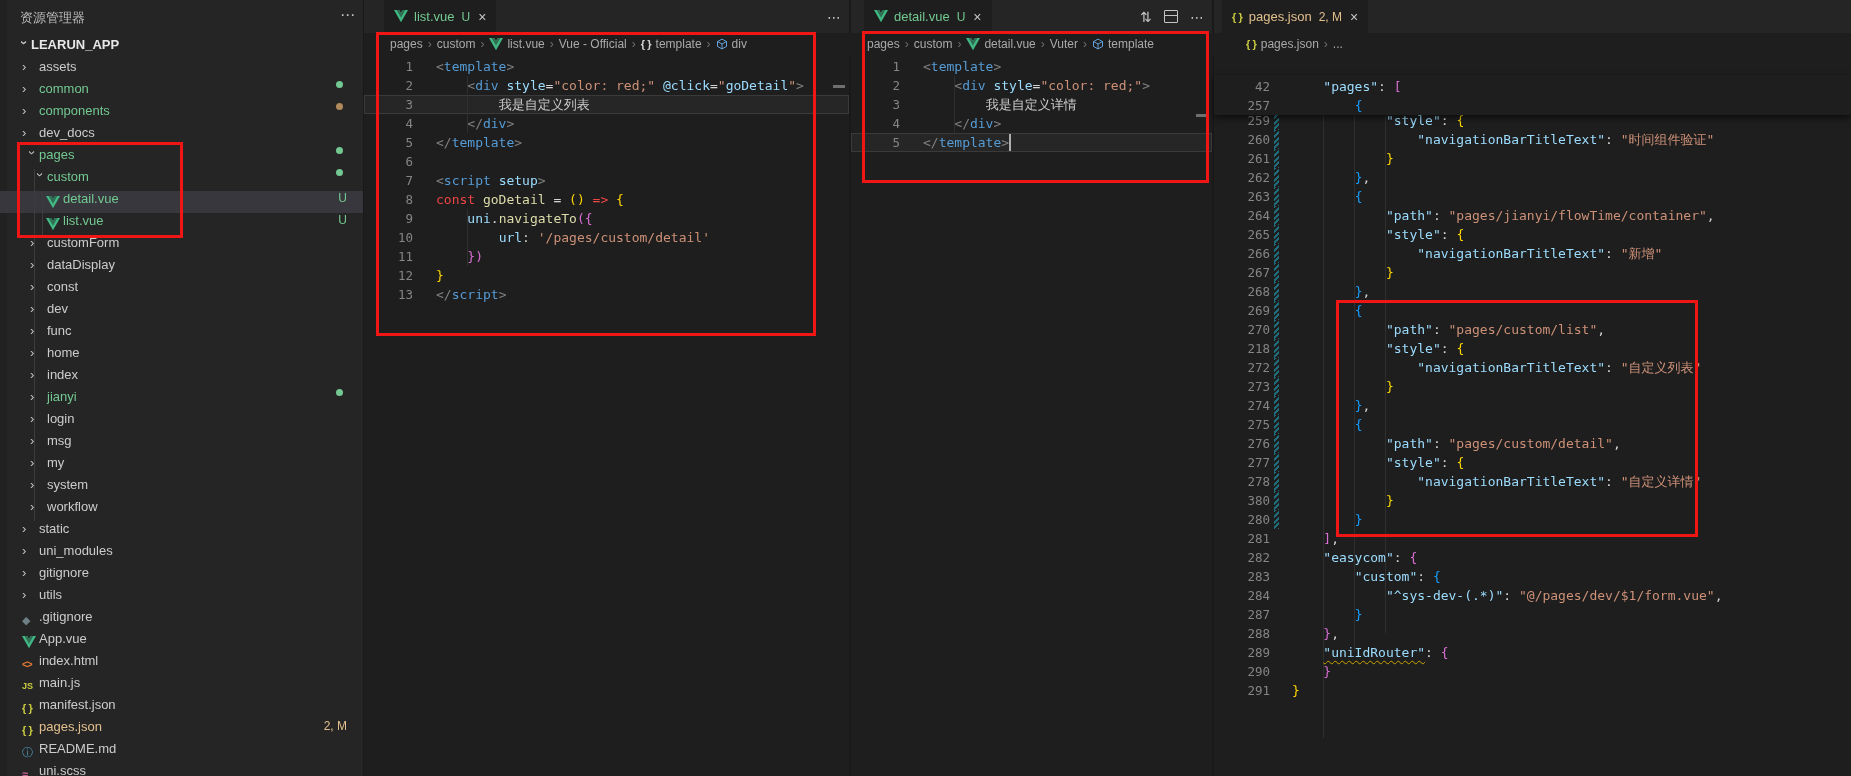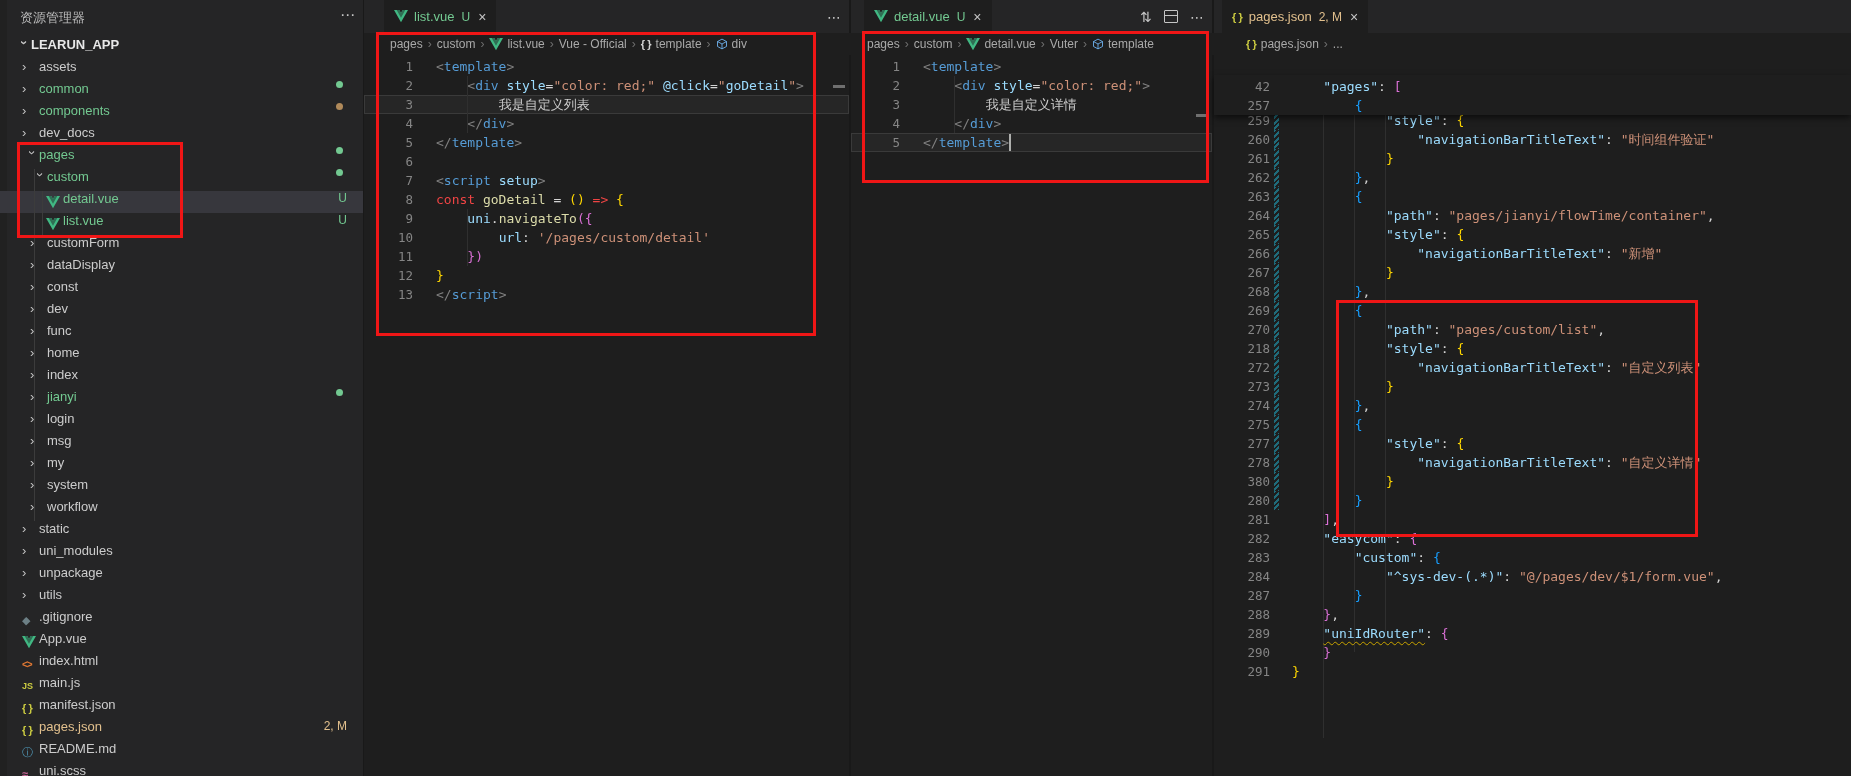--- a/index.html
+++ b/index.html
@@ -187,21 +187,21 @@
       <div class="row l1">
         <span class="twisty">›</span>
         <span class="">static</span>
       </div>
       <div class="row l1">
         <span class="twisty">›</span>
         <span class="">uni_modules</span>
       </div>
       <div class="row l1">
         <span class="twisty">›</span>
-        <span class="">unpackage</span>
+        <span class="">gitignore</span>
       </div>
       <div class="row l1">
         <span class="twisty">›</span>
         <span class="">utils</span>
       </div>
       <div class="row l1">
         <span class="ficon">
           <span style="color:#6d8086;font-size:11px;">◆</span>
         </span>
         <span class="">.gitignore</span>
@@ -431,20 +431,21 @@
       <div class="line"><span class="num">266</span><span class="modbar"></span><span class="ltext"><span class="tk-w">                </span><span class="tk-a">"navigationBarTitleText"</span><span class="tk-w">: </span><span class="tk-s">"新增"</span></span></div>
       <div class="line"><span class="num">267</span><span class="modbar"></span><span class="ltext"><span class="tk-w">            </span><span class="tk-b1">}</span></span></div>
       <div class="line"><span class="num">268</span><span class="modbar"></span><span class="ltext"><span class="tk-w">        </span><span class="tk-b3">}</span><span class="tk-w">,</span></span></div>
       <div class="line"><span class="num">269</span><span class="modbar"></span><span class="ltext"><span class="tk-w">        </span><span class="tk-b3">{</span></span></div>
       <div class="line"><span class="num">270</span><span class="modbar"></span><span class="ltext"><span class="tk-w">            </span><span class="tk-a">"path"</span><span class="tk-w">: </span><span class="tk-s">"pages/custom/list"</span><span class="tk-w">,</span></span></div>
       <div class="line"><span class="num">218</span><span class="modbar"></span><span class="ltext"><span class="tk-w">            </span><span class="tk-a">"style"</span><span class="tk-w">: </span><span class="tk-b1">{</span></span></div>
       <div class="line"><span class="num">272</span><span class="modbar"></span><span class="ltext"><span class="tk-w">                </span><span class="tk-a">"navigationBarTitleText"</span><span class="tk-w">: </span><span class="tk-s">"自定义列表"</span></span></div>
       <div class="line"><span class="num">273</span><span class="modbar"></span><span class="ltext"><span class="tk-w">            </span><span class="tk-b1">}</span></span></div>
       <div class="line"><span class="num">274</span><span class="modbar"></span><span class="ltext"><span class="tk-w">        </span><span class="tk-b3">}</span><span class="tk-w">,</span></span></div>
       <div class="line"><span class="num">275</span><span class="modbar"></span><span class="ltext"><span class="tk-w">        </span><span class="tk-b3">{</span></span></div>
+      <div class="line"><span class="num">276</span><span class="modbar"></span><span class="ltext"><span class="tk-w">            </span><span class="tk-a">"path"</span><span class="tk-w">: </span><span class="tk-s">"pages/custom/detail"</span><span class="tk-w">,</span></span></div>
       <div class="line"><span class="num">277</span><span class="modbar"></span><span class="ltext"><span class="tk-w">            </span><span class="tk-a">"style"</span><span class="tk-w">: </span><span class="tk-b1">{</span></span></div>
       <div class="line"><span class="num">278</span><span class="modbar"></span><span class="ltext"><span class="tk-w">                </span><span class="tk-a">"navigationBarTitleText"</span><span class="tk-w">: </span><span class="tk-s">"自定义详情"</span></span></div>
       <div class="line"><span class="num">380</span><span class="modbar"></span><span class="ltext"><span class="tk-w">            </span><span class="tk-b1">}</span></span></div>
       <div class="line"><span class="num">280</span><span class="modbar"></span><span class="ltext"><span class="tk-w">        </span><span class="tk-b3">}</span></span></div>
       <div class="line"><span class="num">281</span><span class="ltext"><span class="tk-w">    </span><span class="tk-b2">]</span><span class="tk-w">,</span></span></div>
       <div class="line"><span class="num">282</span><span class="ltext"><span class="tk-w">    </span><span class="tk-a">"easycom"</span><span class="tk-w">: </span><span class="tk-b2">{</span></span></div>
       <div class="line"><span class="num">283</span><span class="ltext"><span class="tk-w">        </span><span class="tk-a">"custom"</span><span class="tk-w">: </span><span class="tk-b3">{</span></span></div>
       <div class="line"><span class="num">284</span><span class="ltext"><span class="tk-w">            </span><span class="tk-a">"^sys-dev-(.*)"</span><span class="tk-w">: </span><span class="tk-s">"@/pages/dev/$1/form.vue"</span><span class="tk-w">,</span></span></div>
       <div class="line"><span class="num">287</span><span class="ltext"><span class="tk-w">        </span><span class="tk-b3">}</span></span></div>
       <div class="line"><span class="num">288</span><span class="ltext"><span class="tk-w">    </span><span class="tk-b2">}</span><span class="tk-w">,</span></span></div>

